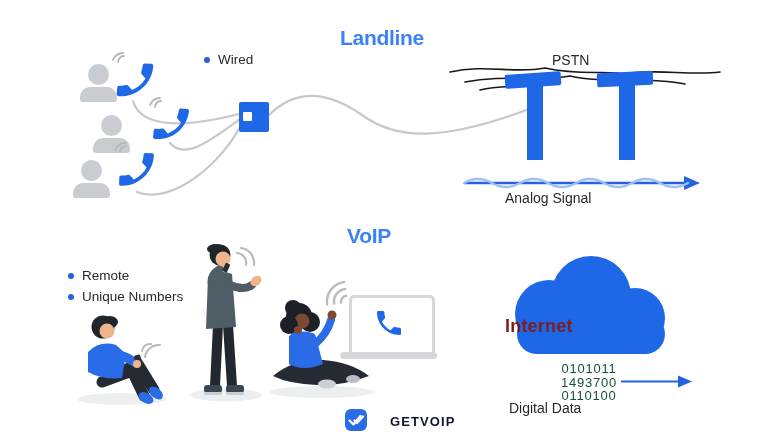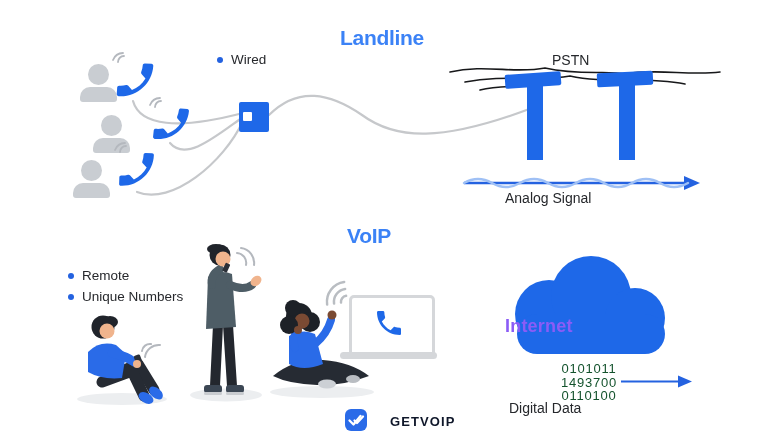--- a/index.html
+++ b/index.html
@@ -12,37 +12,37 @@
   .dot{width:6px;height:6px;border-radius:50%;background:#2462e0;margin-top:5px;flex:0 0 auto;}
   .bullet-text{font-size:13.5px;font-weight:500;color:#26282c;line-height:16px;white-space:nowrap;}
   .label{font-size:14px;font-weight:500;color:#26282c;}
   .center{text-align:left;}
   .person-sil .head{position:absolute;width:21px;height:21px;border-radius:50%;background:#c9cdd2;}
   .person-sil .body{position:absolute;width:37px;height:15px;border-radius:10px 10px 3px 3px;background:#c9cdd2;}
   .jack{position:absolute;width:30px;height:30px;background:#1e68e8;border-radius:2px;}
   .jack .port{position:absolute;left:4px;top:10px;width:9px;height:9px;background:#fff;border-radius:1px;}
   .pole-v{position:absolute;width:16px;background:#1e68e8;}
   .pole-c{position:absolute;height:14px;background:#1e68e8;border-radius:2px;}
-  .cloud-label{position:absolute;font-size:18px;font-weight:800;color:#8b5cf6;letter-spacing:0.2px;}
+  .cloud-label{position:absolute;font-size:18px;font-weight:800;color:#7f1d1d;letter-spacing:0.2px;}
   .binary{position:absolute;font-size:13px;font-weight:400;color:#14532d;letter-spacing:0.8px;
           line-height:13.5px;text-align:center;}
   .logo-badge{position:absolute;width:22px;height:22px;background:#2a6be8;border-radius:6px;}
   .logo-text{position:absolute;font-size:13px;font-weight:800;letter-spacing:1.1px;color:#0f172a;margin-left:16px;}
   .laptop-screen{position:absolute;width:80px;height:58px;background:#fff;border:3px solid #d5d7da;border-radius:5px;}
   .laptop-base{position:absolute;width:97px;height:7px;background:#d5d7da;border-radius:4px;}
   svg{display:block;}
 </style>
 </head>
 <body>
 
 <div class="canvas">
 
   <div class="abs section-title" style="left:340px;top:26px;">Landline</div>
 
-  <div class="abs bullets" style="left:217px;top:52px;text-align:center;">
+  <div class="abs bullets" style="left:204px;top:52px;text-align:center;">
     <div class="bullet-row">
       <span class="dot"></span>
       <span class="bullet-text">Wired</span>
     </div>
   </div>
 
   <div class="abs person-sil" style="left:80px;top:64px;width:40px;height:40px;">
     <div class="head" style="left:8px;top:0;"></div>
     <div class="body" style="left:0;top:23px;"></div>
   </div>

